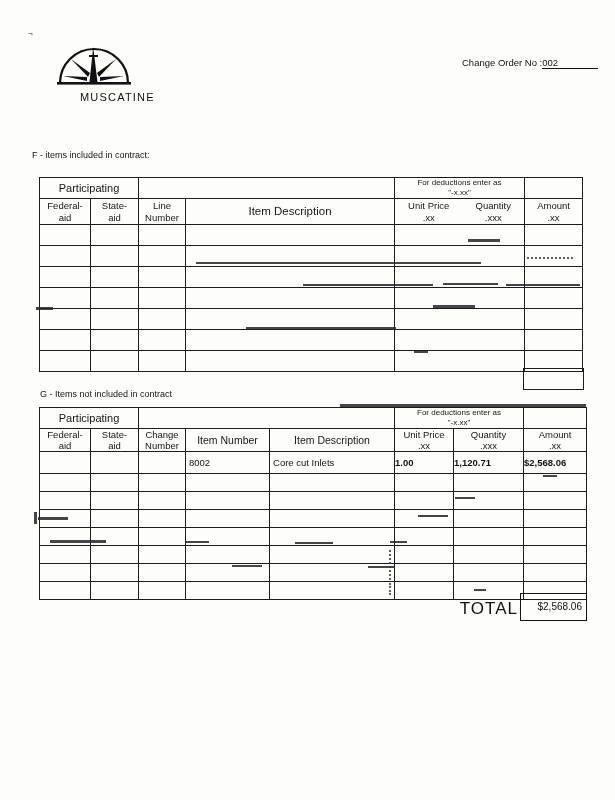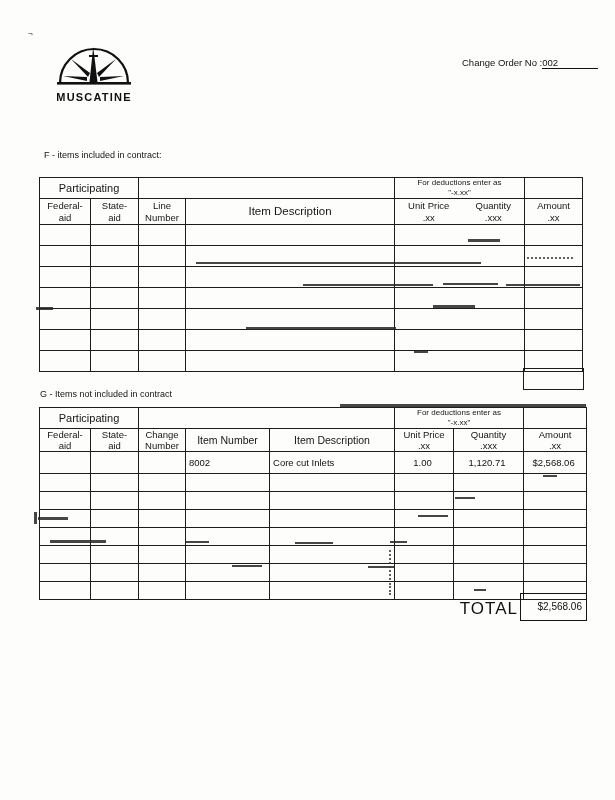--- a/index.html
+++ b/index.html
@@ -7,28 +7,28 @@
     position:relative; width:615px; height:800px; margin:0 auto;
     background:#fdfdfc; color:#151515;
     font-family:"Liberation Sans", sans-serif;
     overflow:hidden;
   }
 
   .corner-mark { position:absolute; left:28px; top:29px; font-size:8px; color:#222; }
 
   
   .logo { position:absolute; left:56px; top:46px; width:76px; text-align:center; }
-  .logo-text { font-size:11px; font-weight:700; letter-spacing:1.2px; color:#111; margin-top:-1px; }
+  .logo-text { font-size:11px; font-weight:400; letter-spacing:1.2px; color:#111; margin-top:-1px;margin-left:24px; }
 
   
   .change-order { position:absolute; left:462px; top:57px; font-size:9.5px; color:#111; white-space:nowrap; }
   .co-value { display:inline-block; width:56px; border-bottom:1.2px solid #111; }
 
   .section-title { position:absolute; font-size:9px; color:#141414; }
-  .title-f { left:44px; top:150px; }
+  .title-f { left:32px; top:150px; }
   .title-g { left:40px; top:389px; }
 
   table.tbl { position:absolute; border-collapse:collapse; table-layout:fixed; border:1.5px solid #1c1c1c; }
   .tbl td { border:1px solid #1c1c1c; padding:0; overflow:hidden; }
   .tbl-f { left:39px; top:177px; width:543px; }
   .tbl-g { left:39px; top:407px; width:547px; }
 
   .tbl-f thead tr.r1 { height:19px; }
   .tbl-f thead tr.r2 { height:26px; }
   .tbl-f tbody tr { height:21px; }
@@ -42,21 +42,21 @@
   .hdr-small { font-size:9.5px; }
   .deductions { font-size:8px; text-align:center; vertical-align:middle; white-space:pre-line; line-height:1.25; color:#161616; }
   .hdr-desc-f { font-size:11.5px; }
   .hdr-desc-g { font-size:10.5px; }
   .hdr-itemnum-g { font-size:10.5px;margin-top:21px; }
   .pq-wrap { display:flex; justify-content:space-around; align-items:center; height:100%; }
   .pq-wrap span { white-space:pre-line; text-align:center; line-height:1.18; font-size:9.5px; }
 
   .data-cell { font-size:9.5px; vertical-align:middle; color:#101010; }
   .al { text-align:left; padding-left:3px !important; }
-  .ar { text-align:center; padding-right:3px !important; }
+  .ar { text-align:left; padding-right:3px !important;font-weight:bold; }
 
   
   .fbox { position:absolute; left:523px; top:367.5px; width:59px; height:20px; border:1.2px solid #1c1c1c; background:transparent; }
 
   
   .total-label { position:absolute; left:448px; top:599px; width:70px; text-align:right; font-size:17px; letter-spacing:1px; color:#111; }
   .total-box { position:absolute; left:520px; top:593px; width:65px; height:26px; border:1.5px solid #141414; }
   .total-val { display:block; text-align:right; padding-right:4px; line-height:25px; font-size:10px; color:#0f0f0f; }
 
   .footer { position:absolute; left:0; top:768px; width:615px; text-align:center; font-size:9px; color:#161616; }

